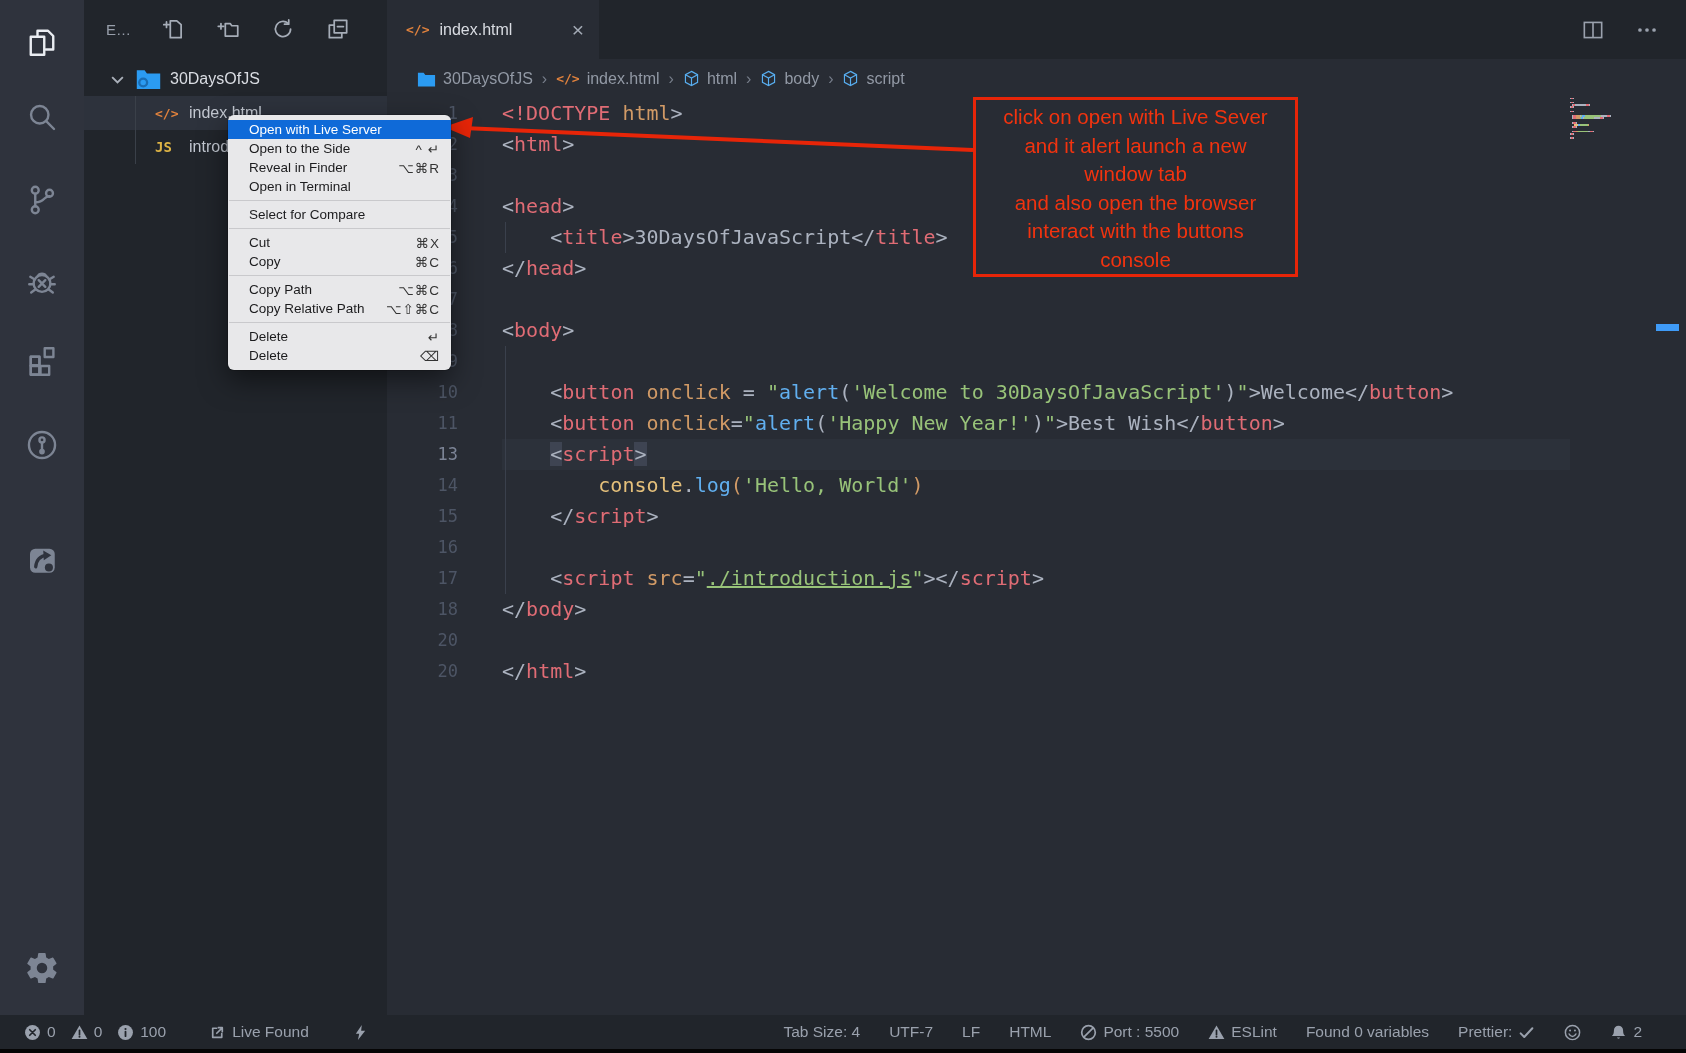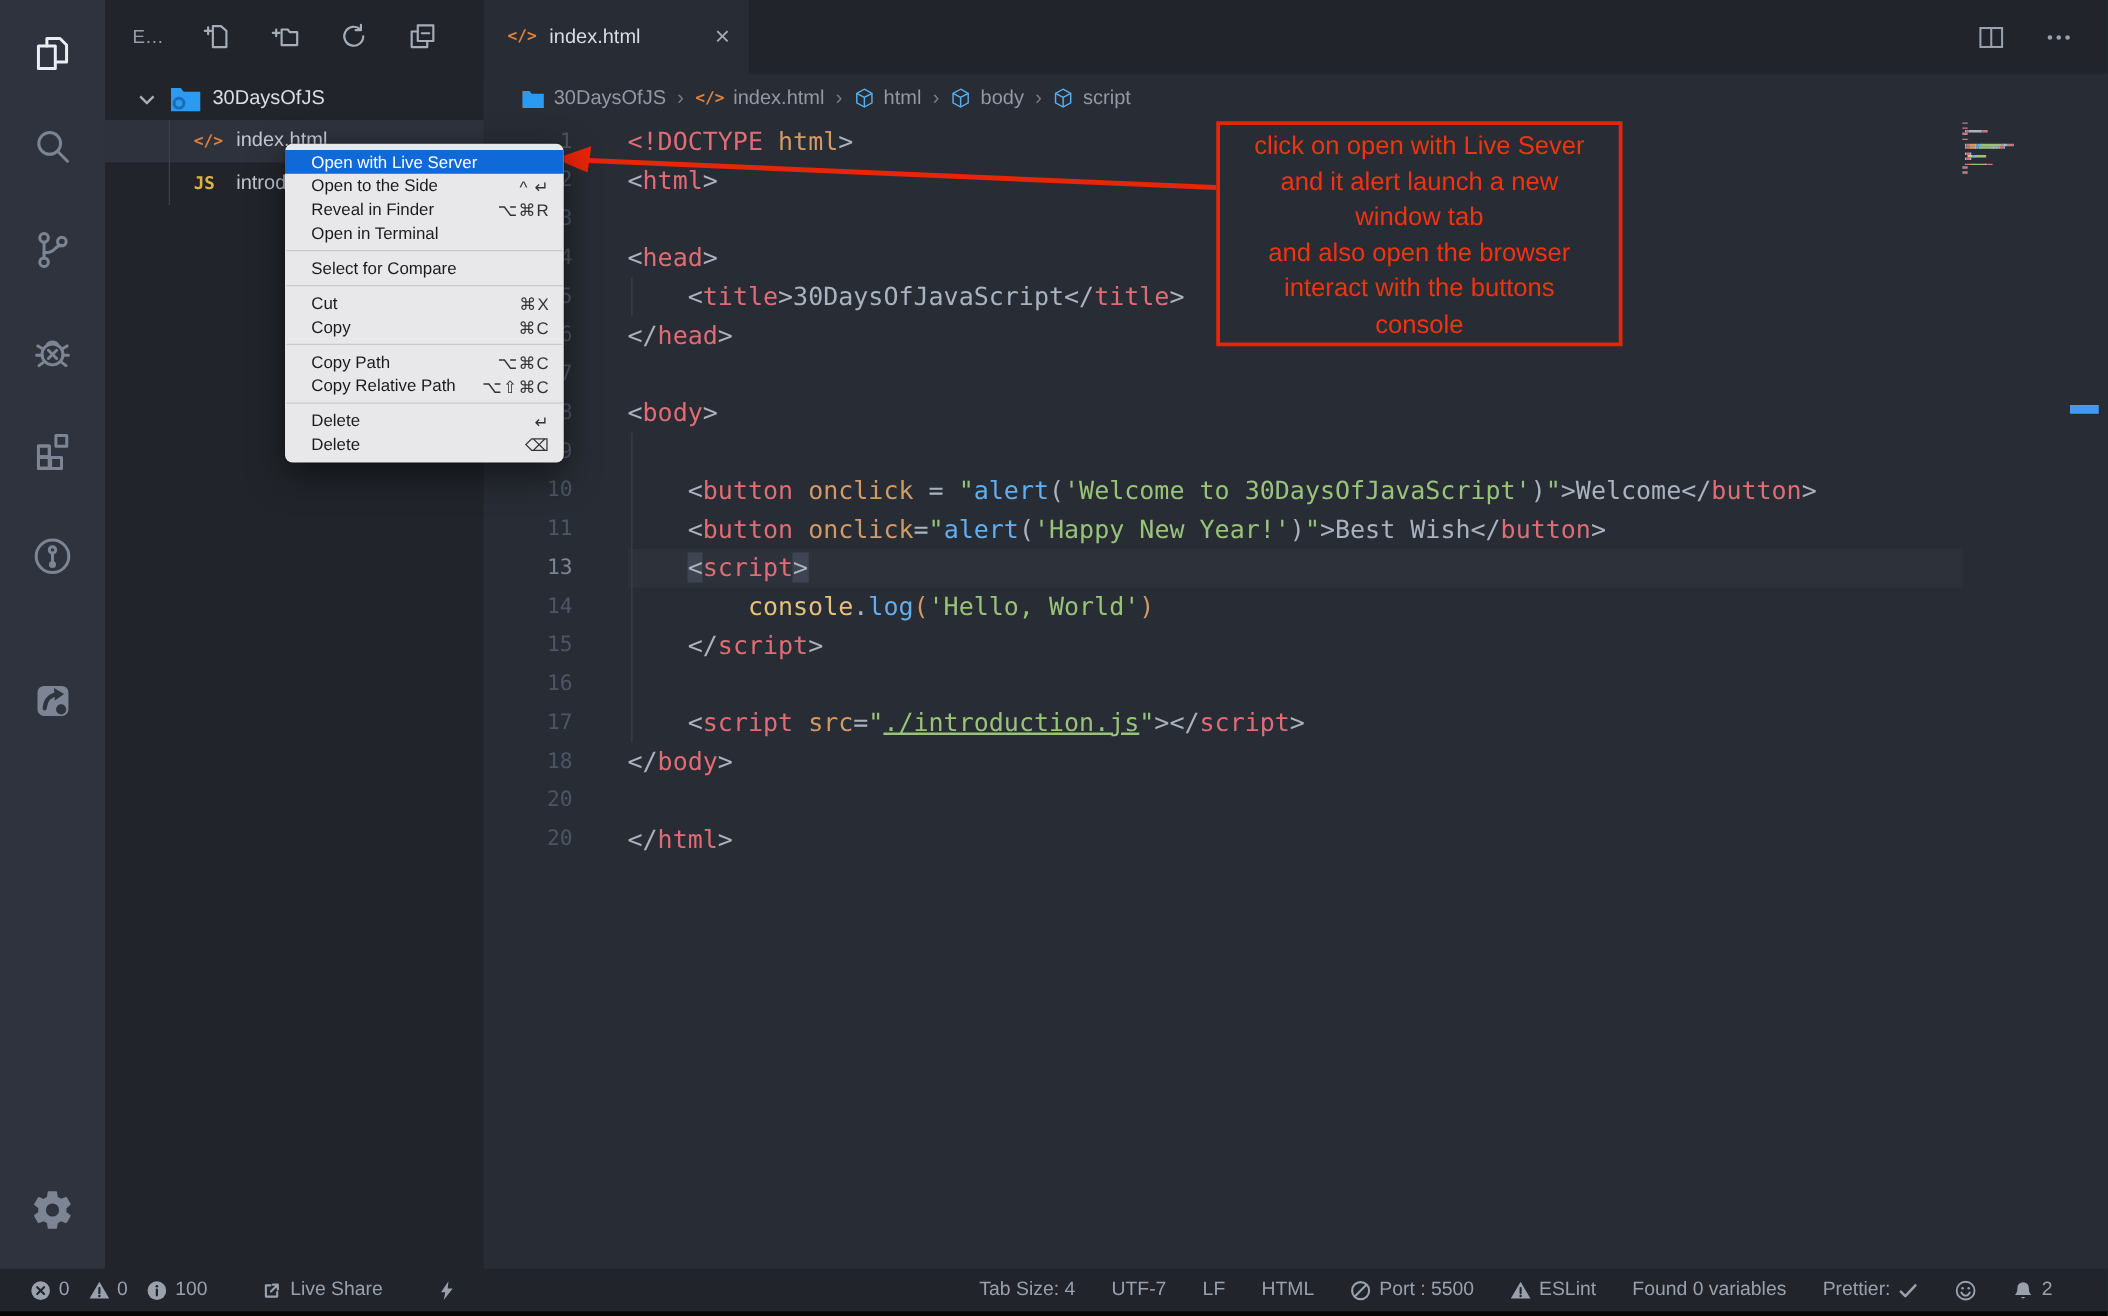--- a/index.html
+++ b/index.html
@@ -418,21 +418,21 @@
         <span>100</span>
       </div>
       <span class="gap"></span>
       <div class="sb-item">
         <span>
           <svg viewBox="0 0 16 16" fill="none" stroke="currentColor" stroke-width="1.6" stroke-linecap="round" stroke-linejoin="round">
             <path d="M7 4H3.5v8.5H12V9"></path>
             <path d="M8.8 3.5h3.7v3.7M12.2 3.8L7.3 8.7"></path>
           </svg>
         </span>
-        <span>Live Share</span>
+        <span>Live Found</span>
       </div>
       <span class="gap"></span>
       <div class="sb-item">
         <span>
           <svg viewBox="0 0 16 16" fill="none" stroke="currentColor" stroke-width="1.6" stroke-linecap="round" stroke-linejoin="round">
             <path d="M9.2 1L3.6 9.2h3.2L5.6 15l6.8-8.6H8.6z" fill="currentColor" stroke="none"></path>
           </svg>
         </span>
       </div>
     </div>

